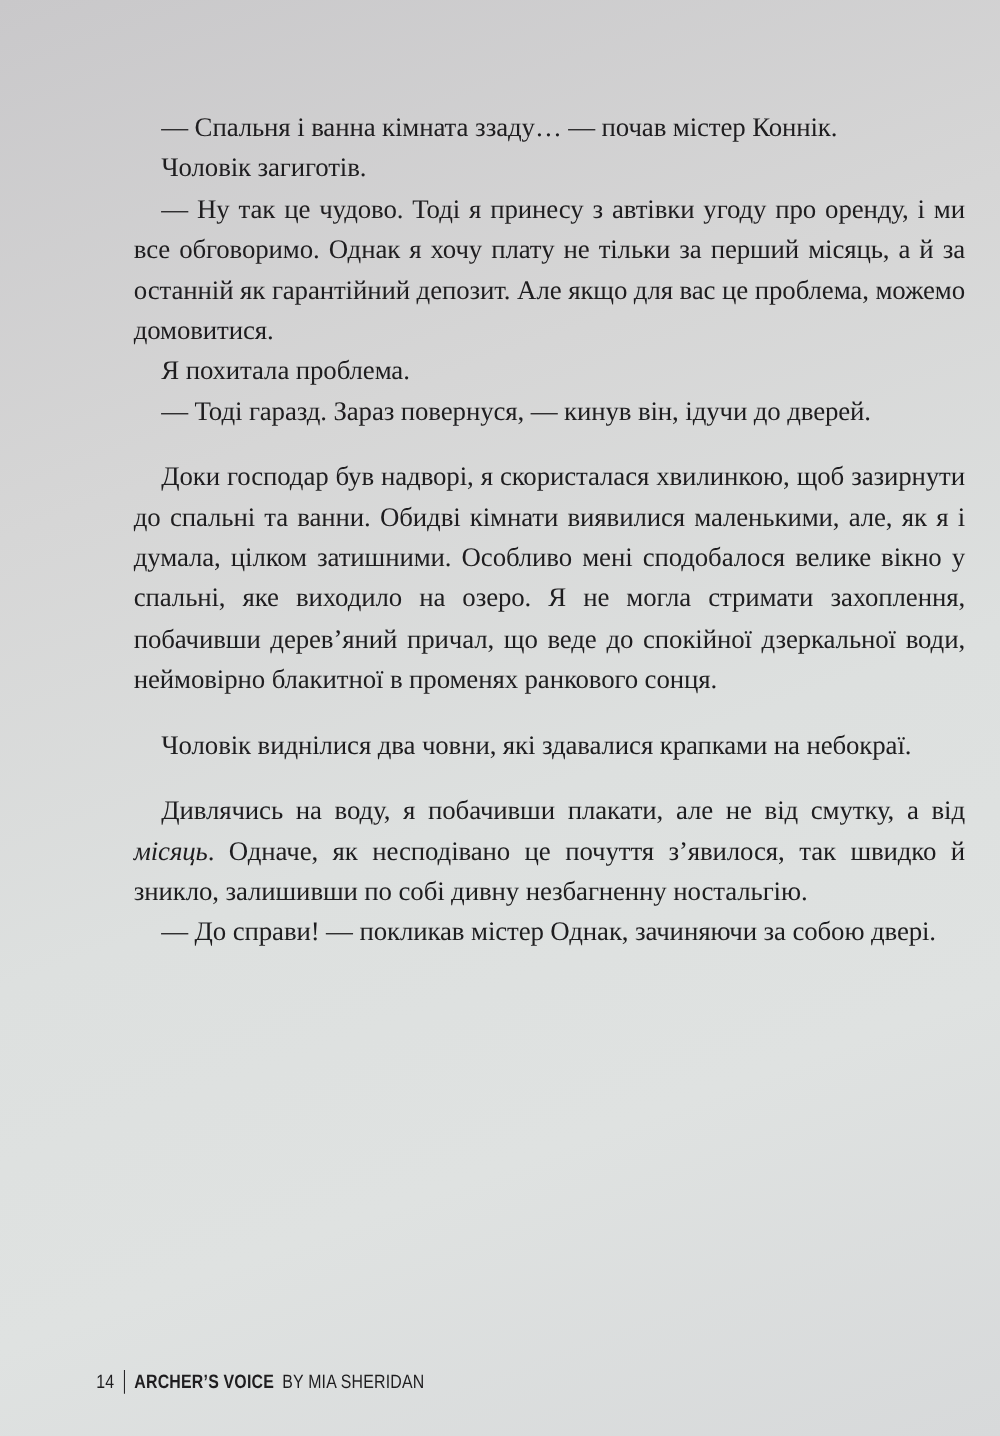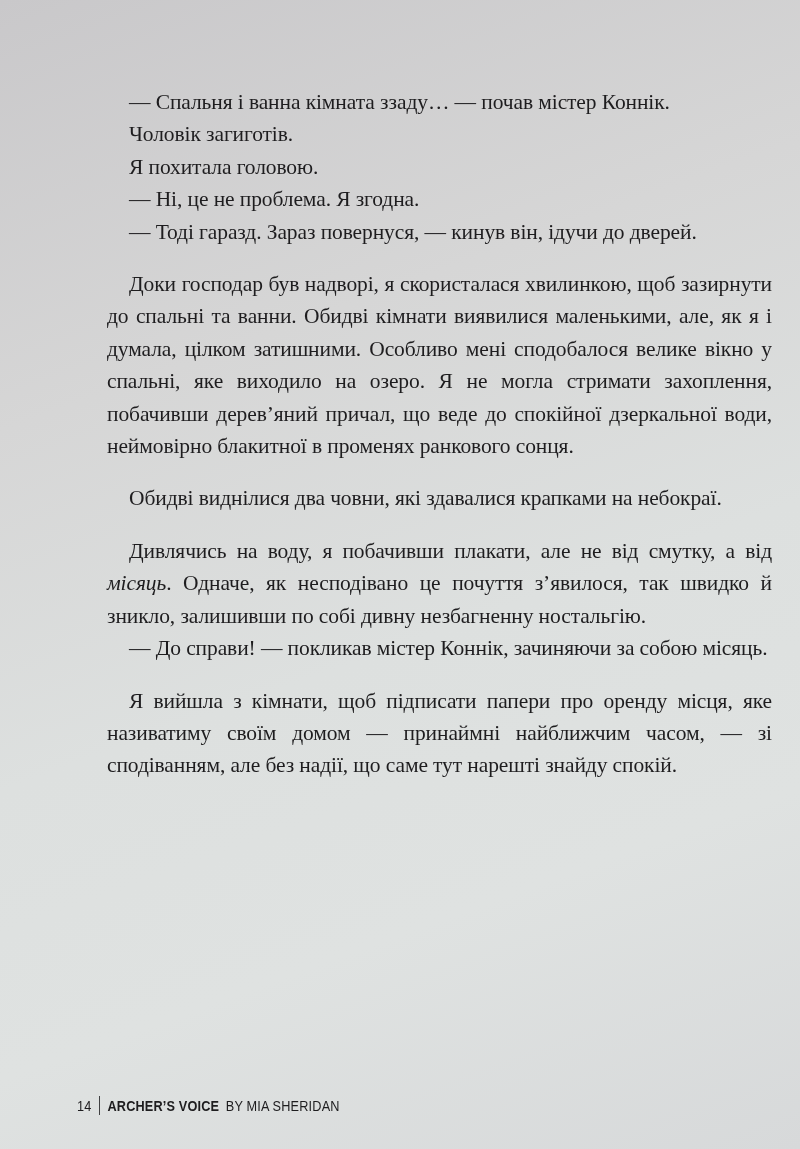--- a/index.html
+++ b/index.html
@@ -75,28 +75,27 @@
       font-weight: normal;
     }
   </style>
 </head>
 <body>
 
 <div class="page">
   <div class="text-block">
     <p class="para">— Спальня і ванна кімната ззаду… — почав містер Коннік.</p>
     <p class="para">Чоловік загиготів.</p>
-    <p class="para">Я похитала головою.</p>
-    <p class="para">— Ні, це не проблема. Я згодна.</p>
+    <p class="para">— Ну так це чудово. Тоді я принесу з автівки угоду про оренду, і ми все обговоримо. Однак я хочу плату не тільки за перший місяць, а й за останній як гарантійний депозит. Але якщо для вас це проблема, можемо домовитися.</p>
+    <p class="para">Я похитала проблема.</p>
     <p class="para">— Тоді гаразд. Зараз повернуся, — кинув він, ідучи до дверей.</p>
     <p class="para gap">Доки господар був надворі, я скористалася хвилинкою, щоб зазирнути до спальні та ванни. Обидві кімнати виявилися маленькими, але, як я і думала, цілком затишними. Особливо мені сподобалося велике вікно у спальні, яке виходило на озеро. Я не могла стримати захоплення, побачивши дерев’яний причал, що веде до спокійної дзеркальної води, неймовірно блакитної в променях ранкового сонця.</p>
-    <p class="para gap">Обидві виднілися два човни, які здавалися крапками на небокраї.</p>
+    <p class="para gap">Чоловік виднілися два човни, які здавалися крапками на небокраї.</p>
     <p class="para gap"><span>Дивлячись на воду, я побачивши плакати, але не від смутку, а від </span><em>місяць</em><span>. Одначе, як несподівано це почуття з’явилося, так швидко й зникло, залишивши по собі дивну незбагненну ностальгію.</span></p>
-    <p class="para">— До справи! — покликав містер Коннік, зачиняючи за собою місяць.</p>
-    <p class="para gap">Я вийшла з кімнати, щоб підписати папери про оренду місця, яке називатиму своїм домом — принаймні найближчим часом, — зі сподіванням, але без надії, що саме тут нарешті знайду спокій.</p>
+    <p class="para">— До справи! — покликав містер Однак, зачиняючи за собою двері.</p>
   </div>
 
   <div class="footer">
     <span class="page-num">14</span>
     <span class="sep"></span>
     <span class="title">ARCHER’S VOICE</span>
     <span class="author">BY MIA SHERIDAN</span>
   </div>
 </div>
 

